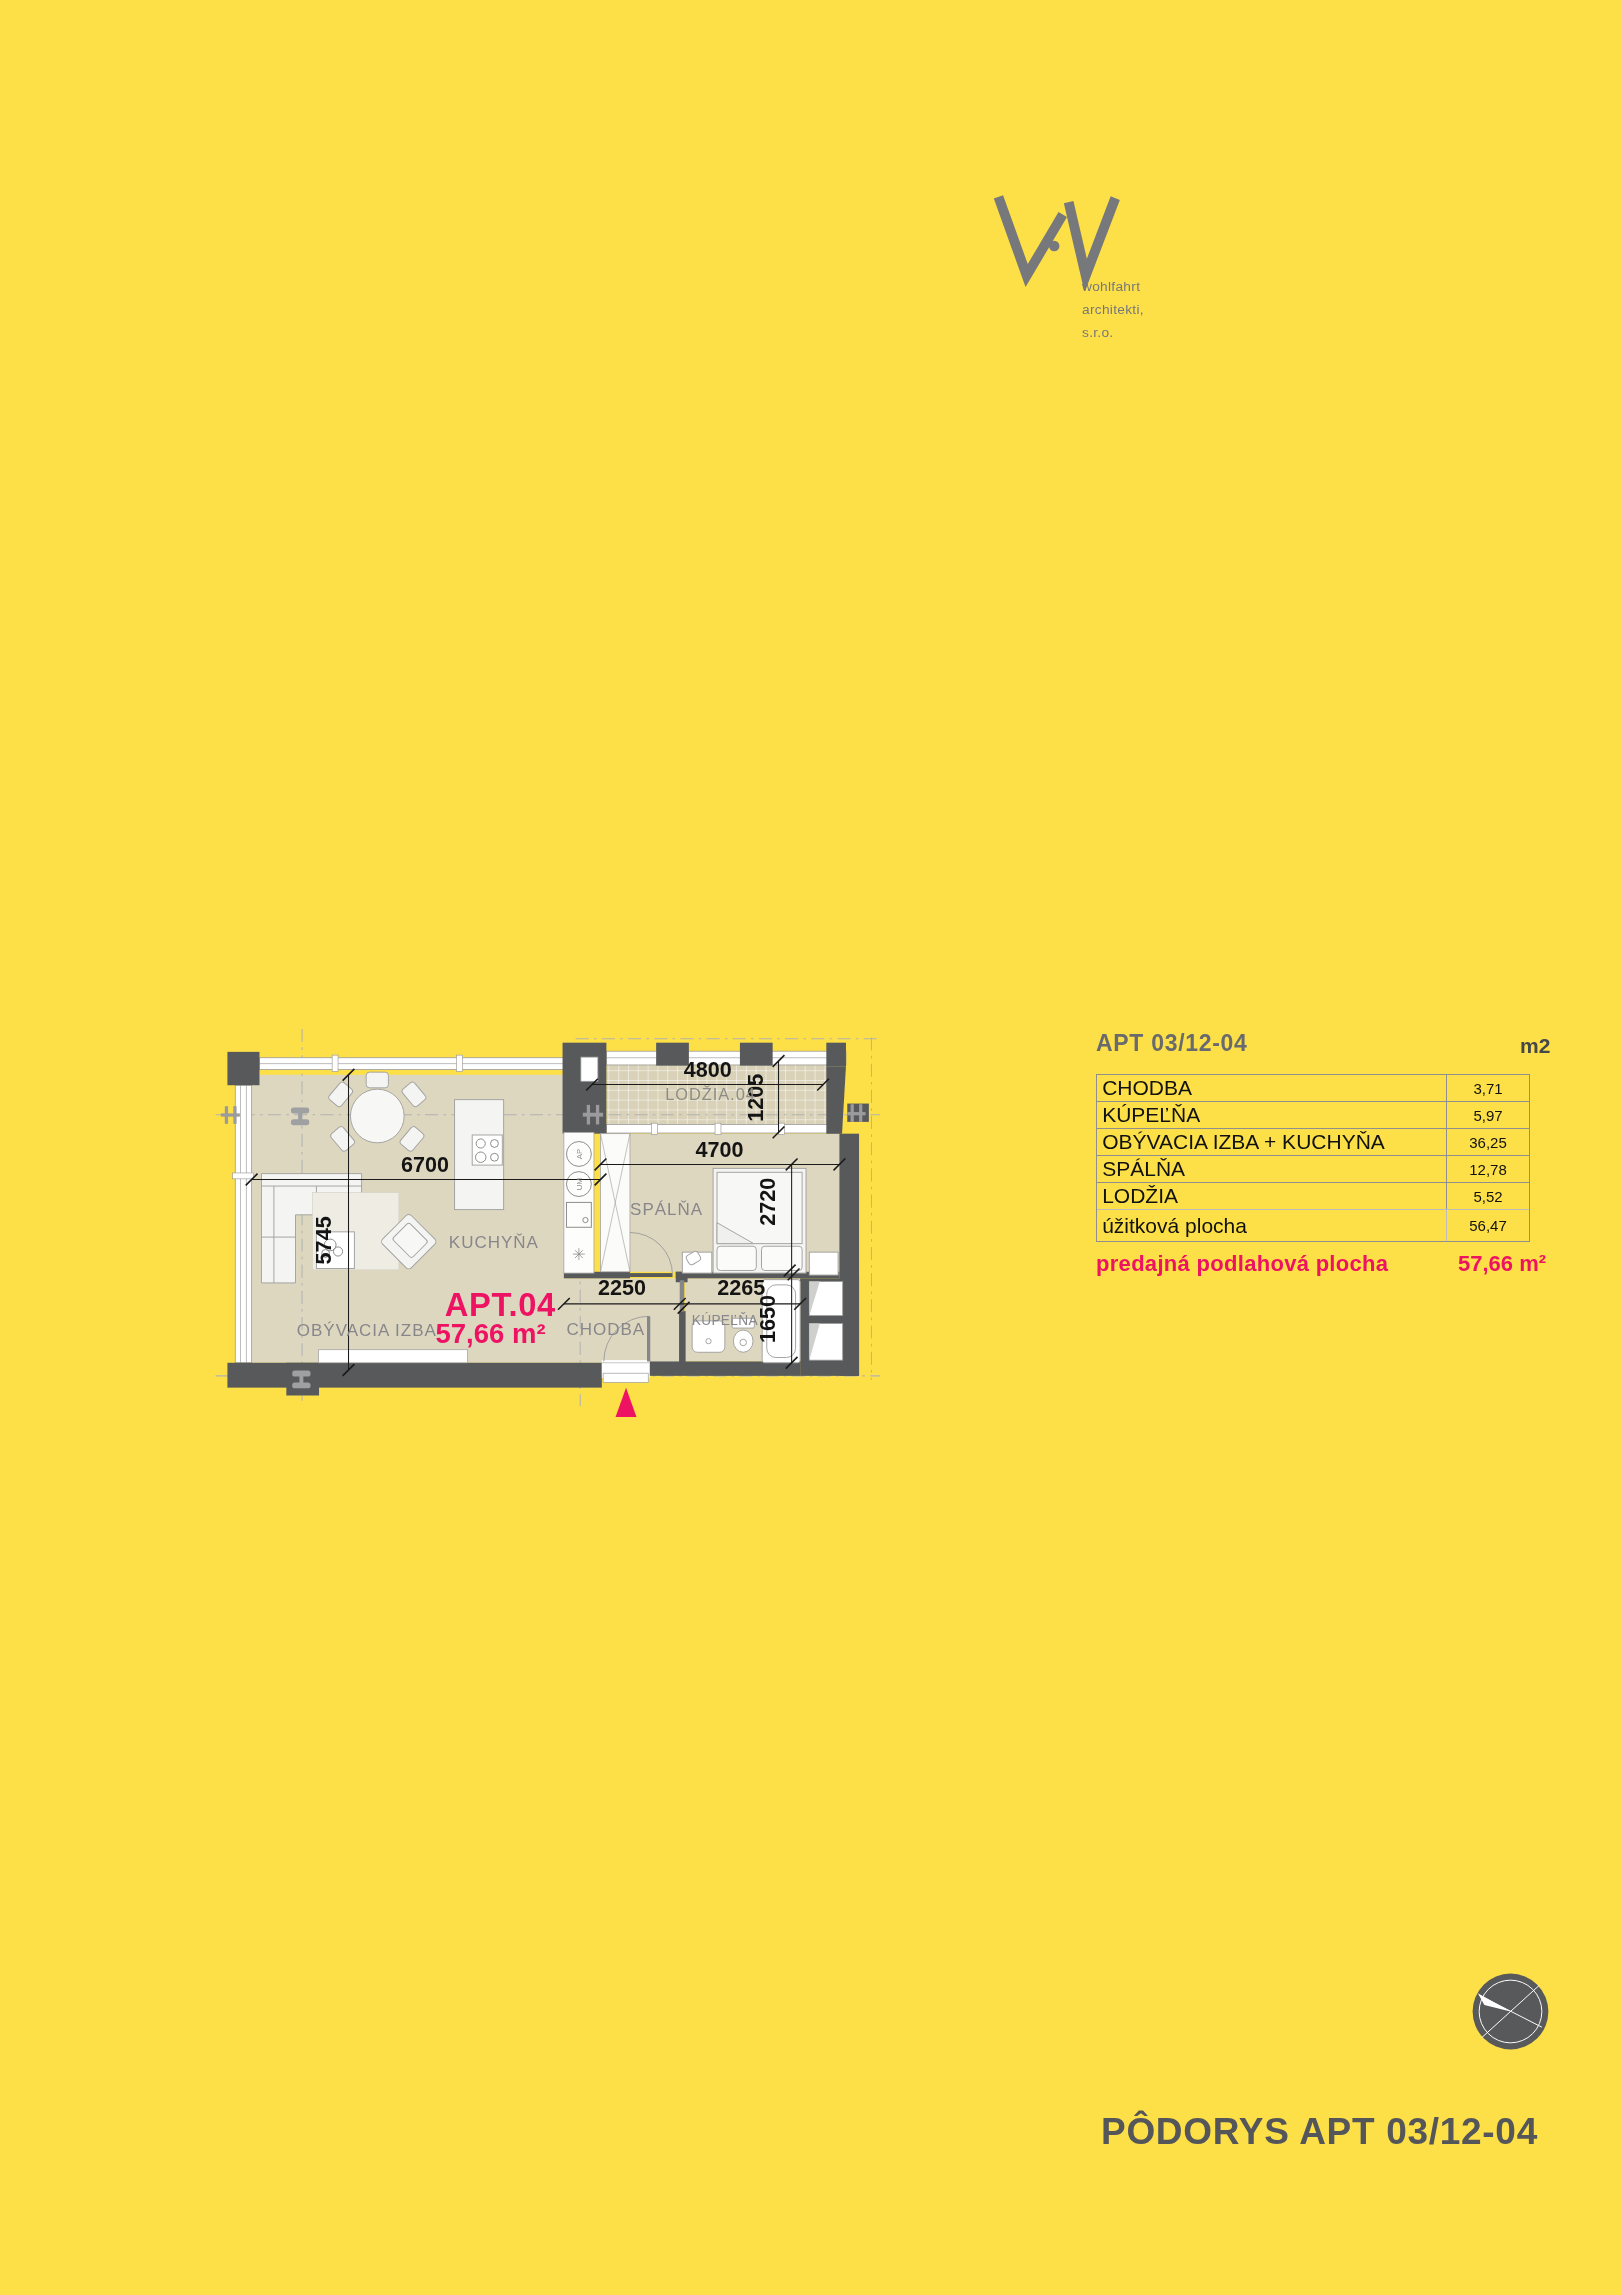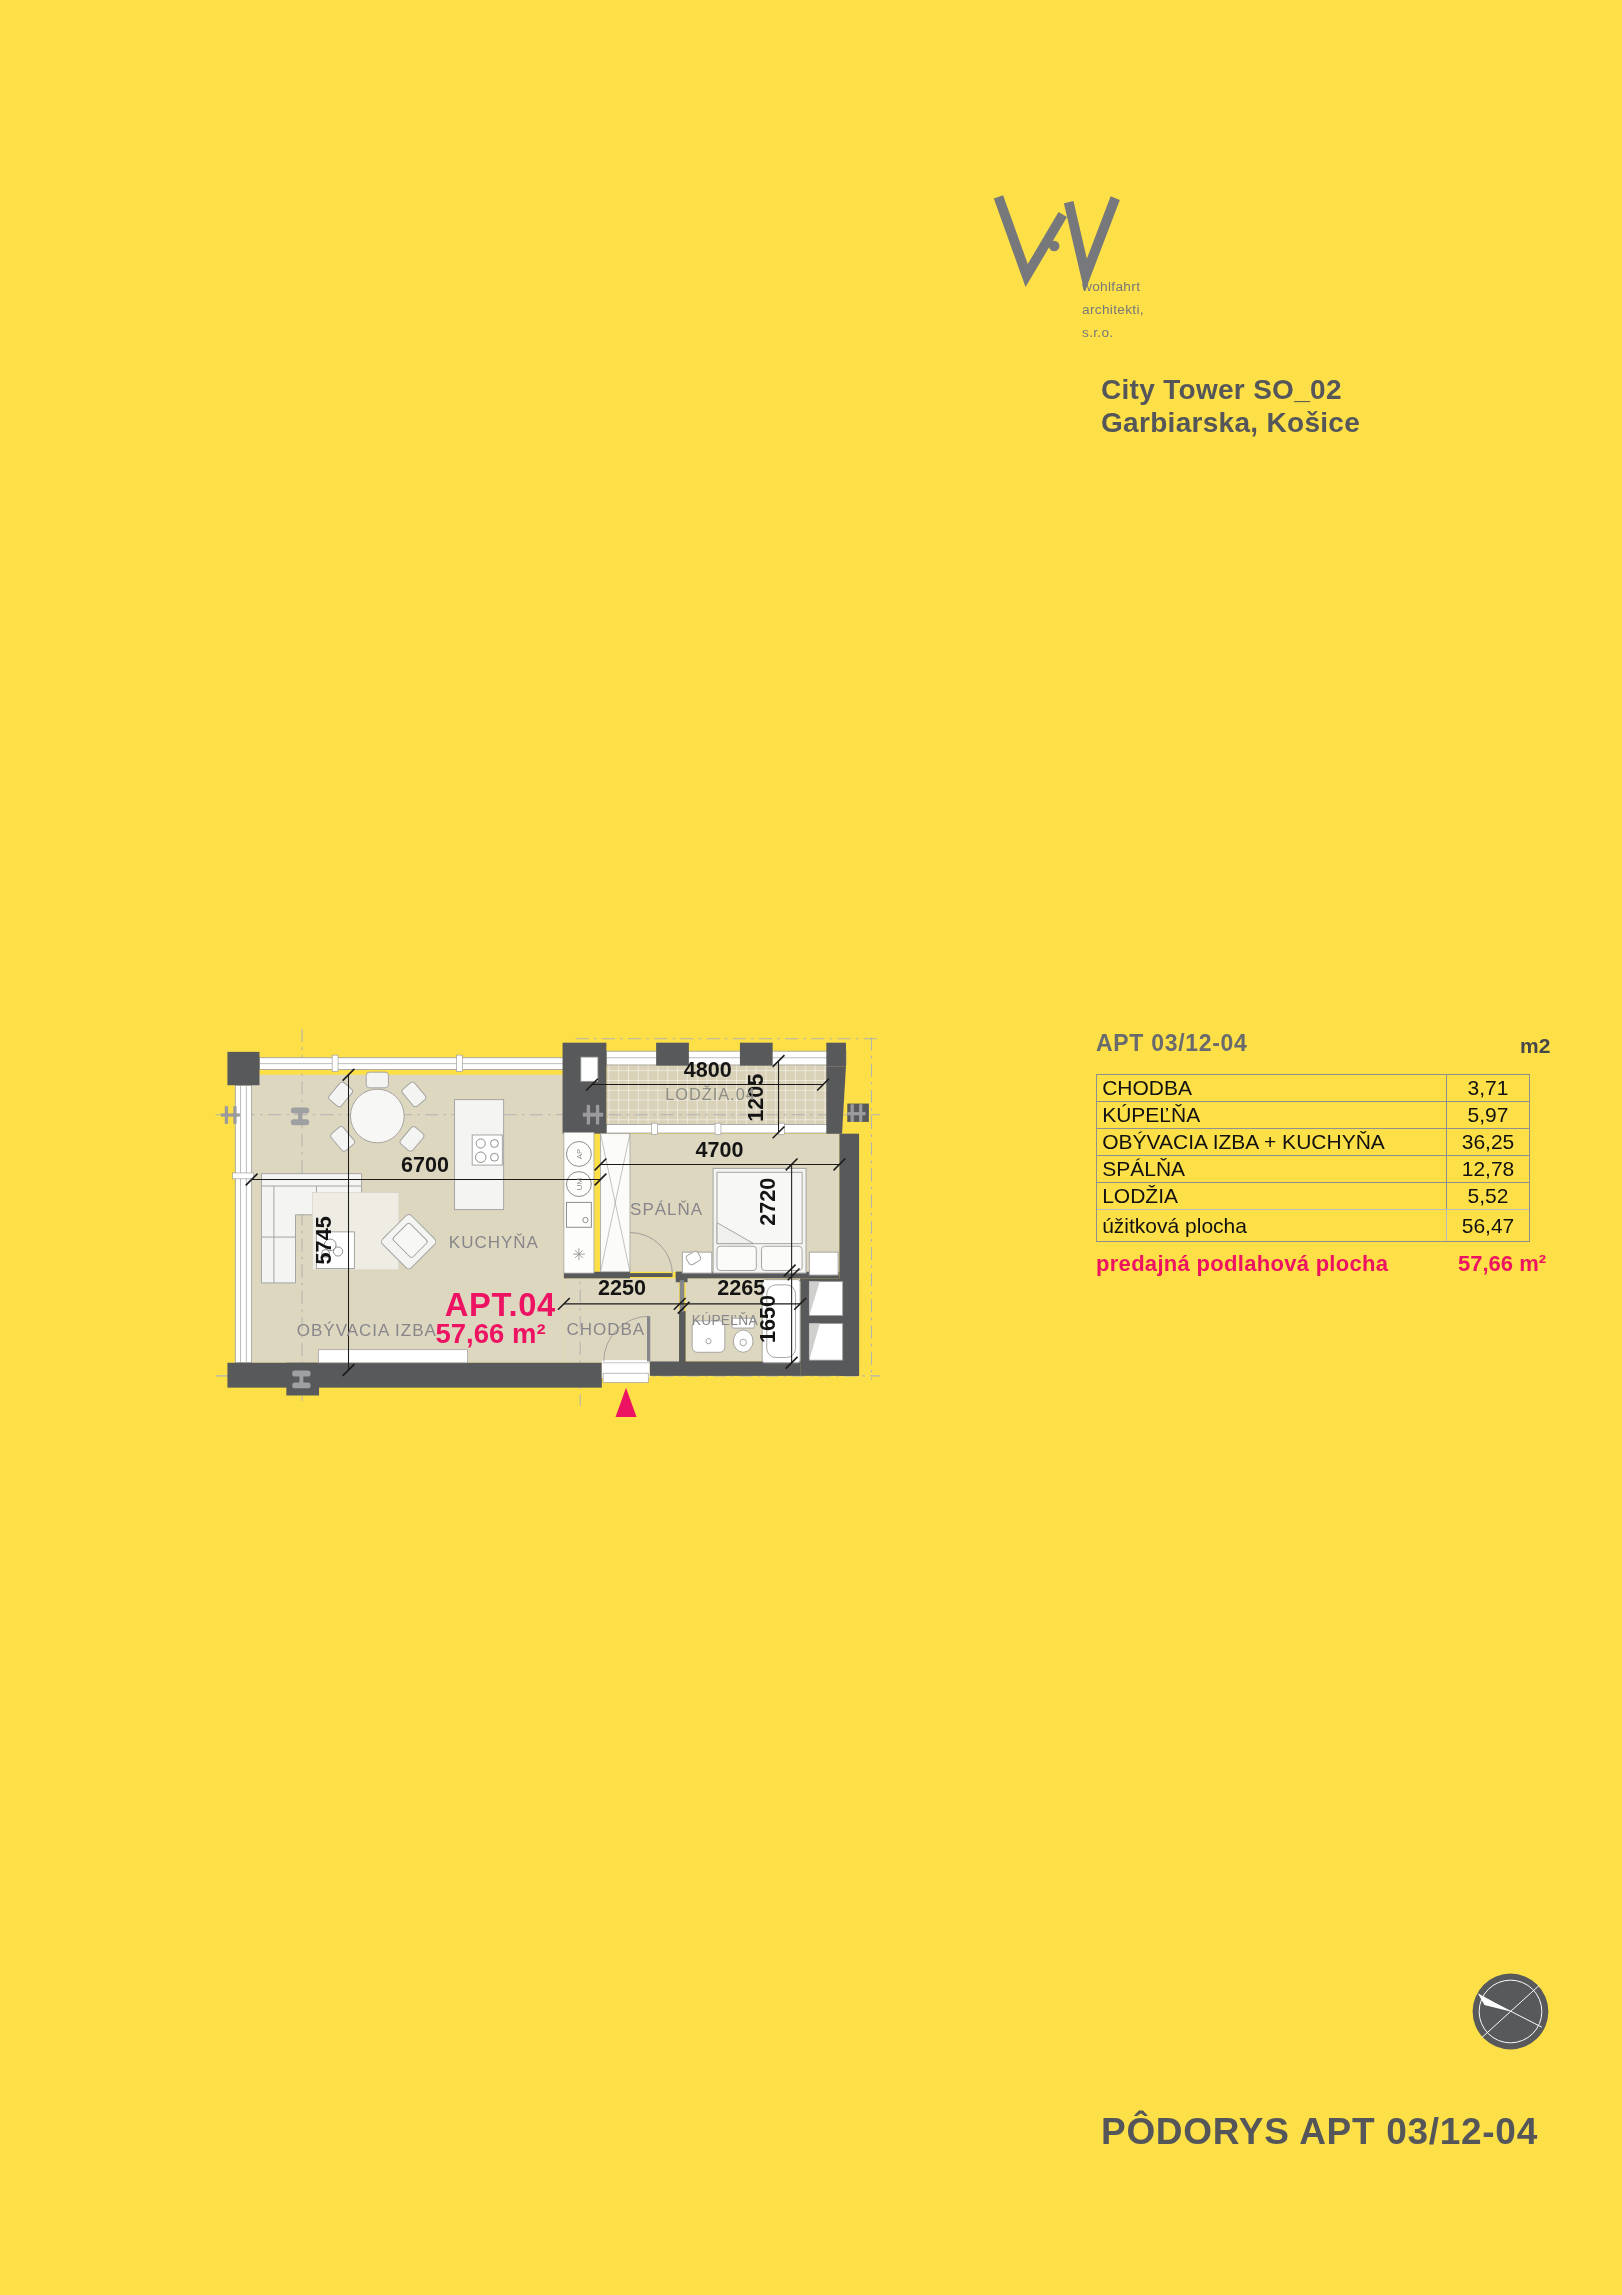--- a/index.html
+++ b/index.html
@@ -16,21 +16,21 @@
   
   .area-block{position:absolute;left:1096px;top:1030px;width:459px;}
   .tbl-head{position:relative;height:44px;}
   .tbl-title{font-size:23px;color:#696a6e;font-weight:bold;letter-spacing:0.7px;}
   .tbl-unit{position:absolute;left:424px;top:3.9px;font-size:21px;color:#46474b;font-weight:bold;}
   .tbl{width:434px;border:1.3px solid #8f8f8f;box-sizing:border-box;}
   .tbl-row{display:flex;height:26px;border-top:1.3px solid #8f8f8f;align-items:center;}
   .tbl-row:first-child{border-top:none;}
   .tbl-row .lbl{flex:1;font-size:21px;color:#111;padding-left:5.2px;white-space:nowrap;}
   .tbl-row .val{width:82px;align-self:stretch;display:flex;align-items:center;justify-content:center;
-                border-left:1.3px solid #8f8f8f;font-size:21px;color:#111;}
+                border-left:1.3px solid #8f8f8f;font-size:15px;color:#111;}
   .tbl-row.sub{height:31px;border-top:1.3px solid #bdbdbd;}
   .tbl-row.sub .val{border-left:1.3px solid #bdbdbd;}
   .total-line{position:relative;margin-top:9.2px;width:459px;height:29px;}
   .total-line .t-lbl{font-size:22px;font-weight:bold;color:#ee1262;letter-spacing:0.3px;}
   .total-line .t-val{position:absolute;left:357px;top:0;width:98px;text-align:center;
                      font-size:22px;font-weight:bold;color:#ee1262;}
 
   .drawing-title{position:absolute;left:1101px;top:2111px;font-size:37px;font-weight:bold;
                  color:#55565a;letter-spacing:0.7px;}
 
@@ -52,24 +52,20 @@
     <polyline points="25,18 68,138 123,45" fill="none" stroke="#77787b" stroke-width="15"></polyline>
     <polyline points="132,26 158,138 203,20" fill="none" stroke="#77787b" stroke-width="15"></polyline>
     <circle cx="110" cy="93" r="8" fill="#77787b"></circle>
   </svg>
   <div class="brand-text">
     <div>wohlfahrt</div>
     <div>architekti,</div>
     <div>s.r.o.</div>
   </div>
 
-  <div class="project">
-    <div>City Tower SO_02</div>
-    <div>Garbiarska, Košice</div>
-  </div>
 
   <svg class="abs" style="left:196px;top:1008px;" width="720" height="432" viewBox="300 1540 1100 660">
     <defs>
       <pattern id="tiles" width="15" height="15" patternUnits="userSpaceOnUse">
         <rect width="15" height="15" fill="#d9d2b8"></rect>
         <path d="M15 0H0V15" stroke="#ffffff" stroke-width="1.4" fill="none"></path>
       </pattern>
     </defs>
 
     <g>

